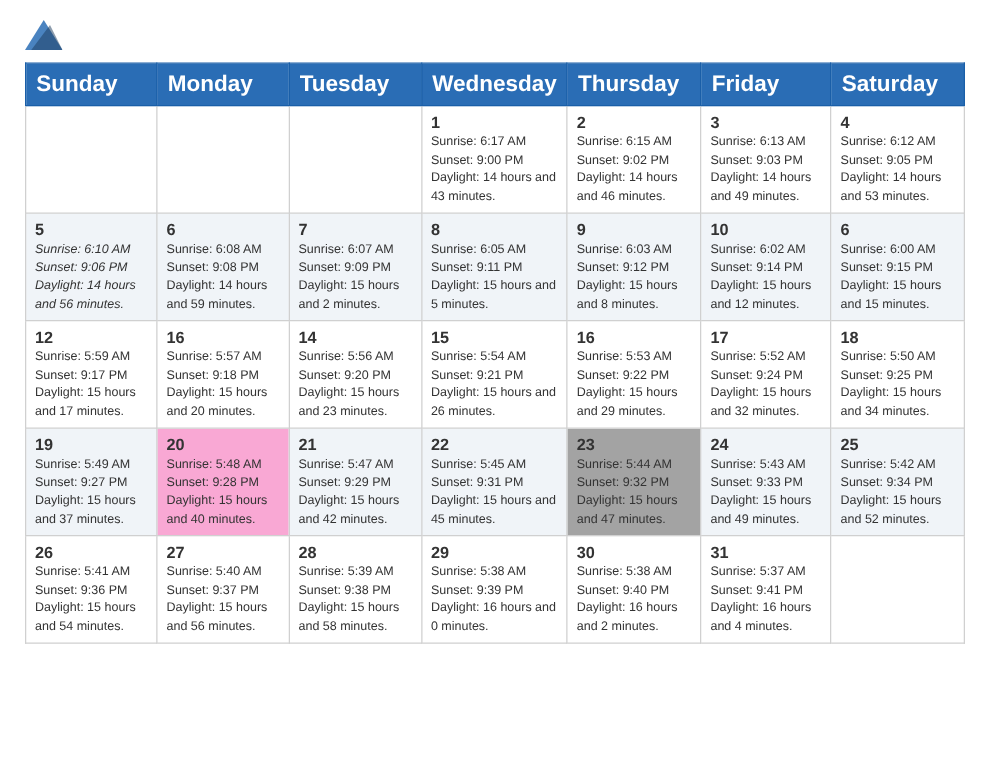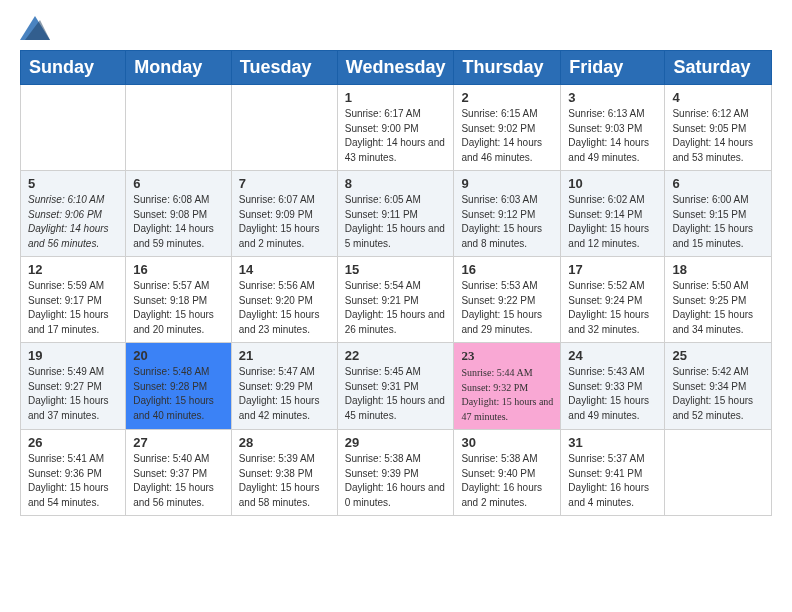--- a/index.html
+++ b/index.html
@@ -229,39 +229,39 @@
 Daylight: 15 hours and 34 minutes.</div>
           </td>
         </tr>
         <tr>
           <td style="background: rgb(240, 244, 248);">
             <div class="day-number">19</div>
             <div class="day-info" style="white-space: pre-line;">Sunrise: 5:49 AM
 Sunset: 9:27 PM
 Daylight: 15 hours and 37 minutes.</div>
           </td>
-          <td style="background: #3b82f6; margin-top: 14px;">
+          <td style="background: #f9a8d4; margin-top: 14px;">
             <div class="day-number">20</div>
             <div class="day-info" style="white-space: pre-line;">Sunrise: 5:48 AM
 Sunset: 9:28 PM
 Daylight: 15 hours and 40 minutes.</div>
           </td>
           <td style="background: rgb(240, 244, 248);">
             <div class="day-number">21</div>
             <div class="day-info" style="white-space: pre-line;">Sunrise: 5:47 AM
 Sunset: 9:29 PM
 Daylight: 15 hours and 42 minutes.</div>
           </td>
           <td style="background: rgb(240, 244, 248);">
             <div class="day-number">22</div>
             <div class="day-info" style="white-space: pre-line;">Sunrise: 5:45 AM
 Sunset: 9:31 PM
 Daylight: 15 hours and 45 minutes.</div>
           </td>
-          <td style="background: #f9a8d4; font-family: Liberation Serif, serif;">
+          <td style="background: #a3a3a3;">
             <div class="day-number">23</div>
             <div class="day-info" style="white-space: pre-line;">Sunrise: 5:44 AM
 Sunset: 9:32 PM
 Daylight: 15 hours and 47 minutes.</div>
           </td>
           <td style="background: rgb(240, 244, 248);">
             <div class="day-number">24</div>
             <div class="day-info" style="white-space: pre-line;">Sunrise: 5:43 AM
 Sunset: 9:33 PM
 Daylight: 15 hours and 49 minutes.</div>

